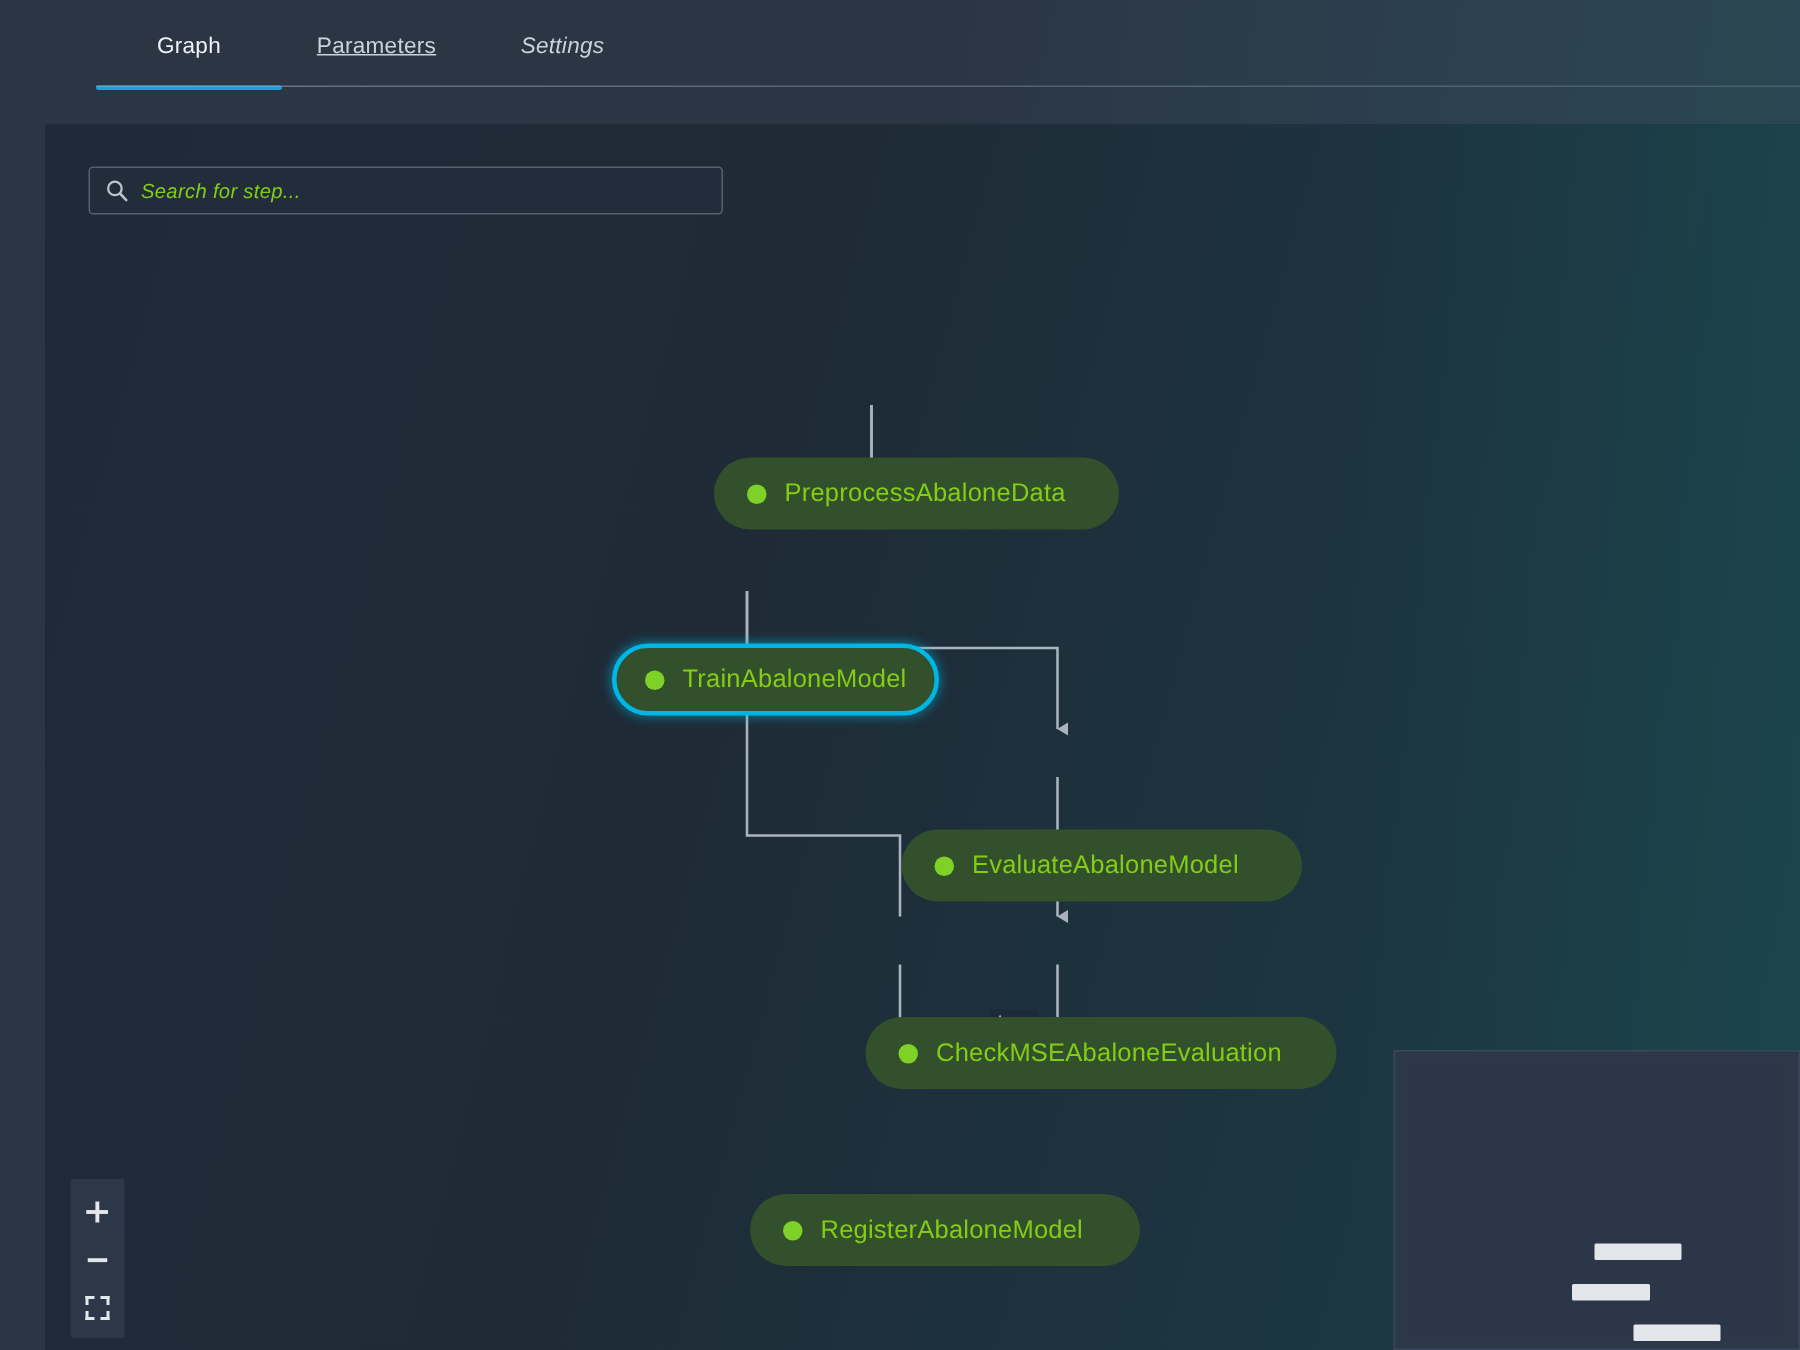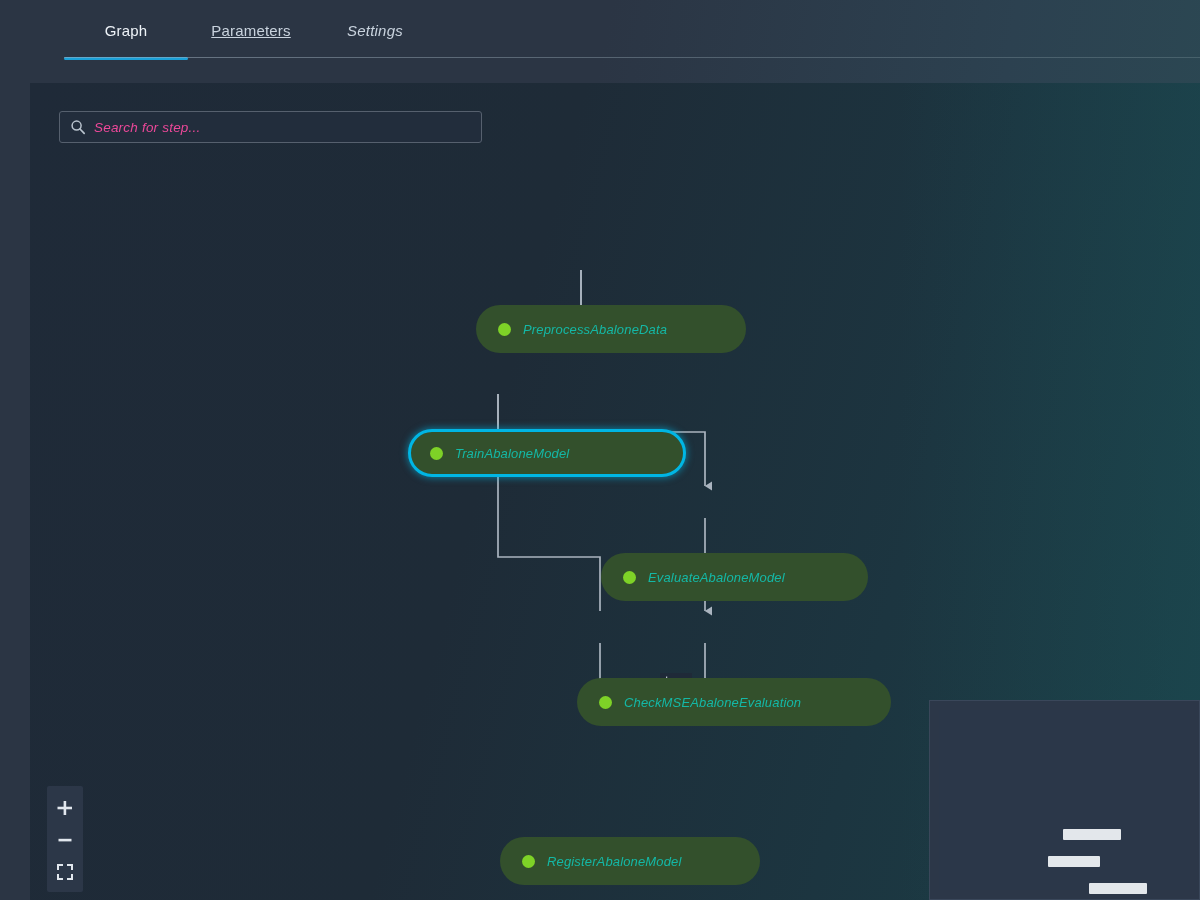--- a/index.html
+++ b/index.html
@@ -61,21 +61,21 @@
     position: absolute; left: 29px; top: 28px;
     width: 423px; height: 32px;
     background: #222d3c;
     border: 1px solid #56606e;
     border-radius: 3px;
     display: flex; align-items: center;
     padding: 0 10px;
   }
   .search-icon { width: 16px; height: 16px; flex: 0 0 16px; margin-right: 8px; }
   .search-placeholder {
-    font-size: 13.5px; font-style: italic; color: #ec4899;
+    font-size: 13.5px; font-style: italic; color: #84cc16;
     letter-spacing: .2px;
   }
 
   
   .node {
     position: absolute;
     height: 48px;
     background: #33502c;
     border-radius: 26px;
     display: flex; align-items: center;
@@ -83,33 +83,33 @@
     cursor: pointer;
     z-index: 3;
   }
   .node .dot {
     width: 13px; height: 13px; border-radius: 50%;
     background: #7ed227;
     flex: 0 0 13px;
     margin-right: 12px;
   }
   .node .node-label {
-    color: #14b8a6; font-size: 13px; letter-spacing: .15px; white-space: nowrap; font-style: italic;
+    color: #84cc16; font-size: 17px; letter-spacing: .15px; white-space: nowrap;
   }
   .node.selected {
     border: 3px solid #00b6e4;
     box-shadow: 0 0 7px 1px rgba(0,182,228,.55);
     padding: 0 19px;
   }
 
   .n-preprocess { left: 446px; top: 222px; width: 270px; }
-  .n-train      { left: 378px; top: 346px; width: 278px; text-align: right; }
+  .n-train      { left: 378px; top: 346px; width: 218px; text-align: right; }
   .n-evaluate   { left: 571px; top: 470px; width: 267px; }
   .n-check      { left: 547px; top: 595px; width: 314px; }
-  .n-register   { left: 470px; top: 754px; width: 260px; }
+  .n-register   { left: 470px; top: 713px; width: 260px; }
 
   
   .edges { position: absolute; left: 0; top: 0; width: 1170px; height: 817px; z-index: 2; }
 
   .edge-label {
     position: absolute;
     font-size: 13px; color: #dbe3ea;
     background: #1f2a38;
     padding: 0 5px;
     z-index: 3;

